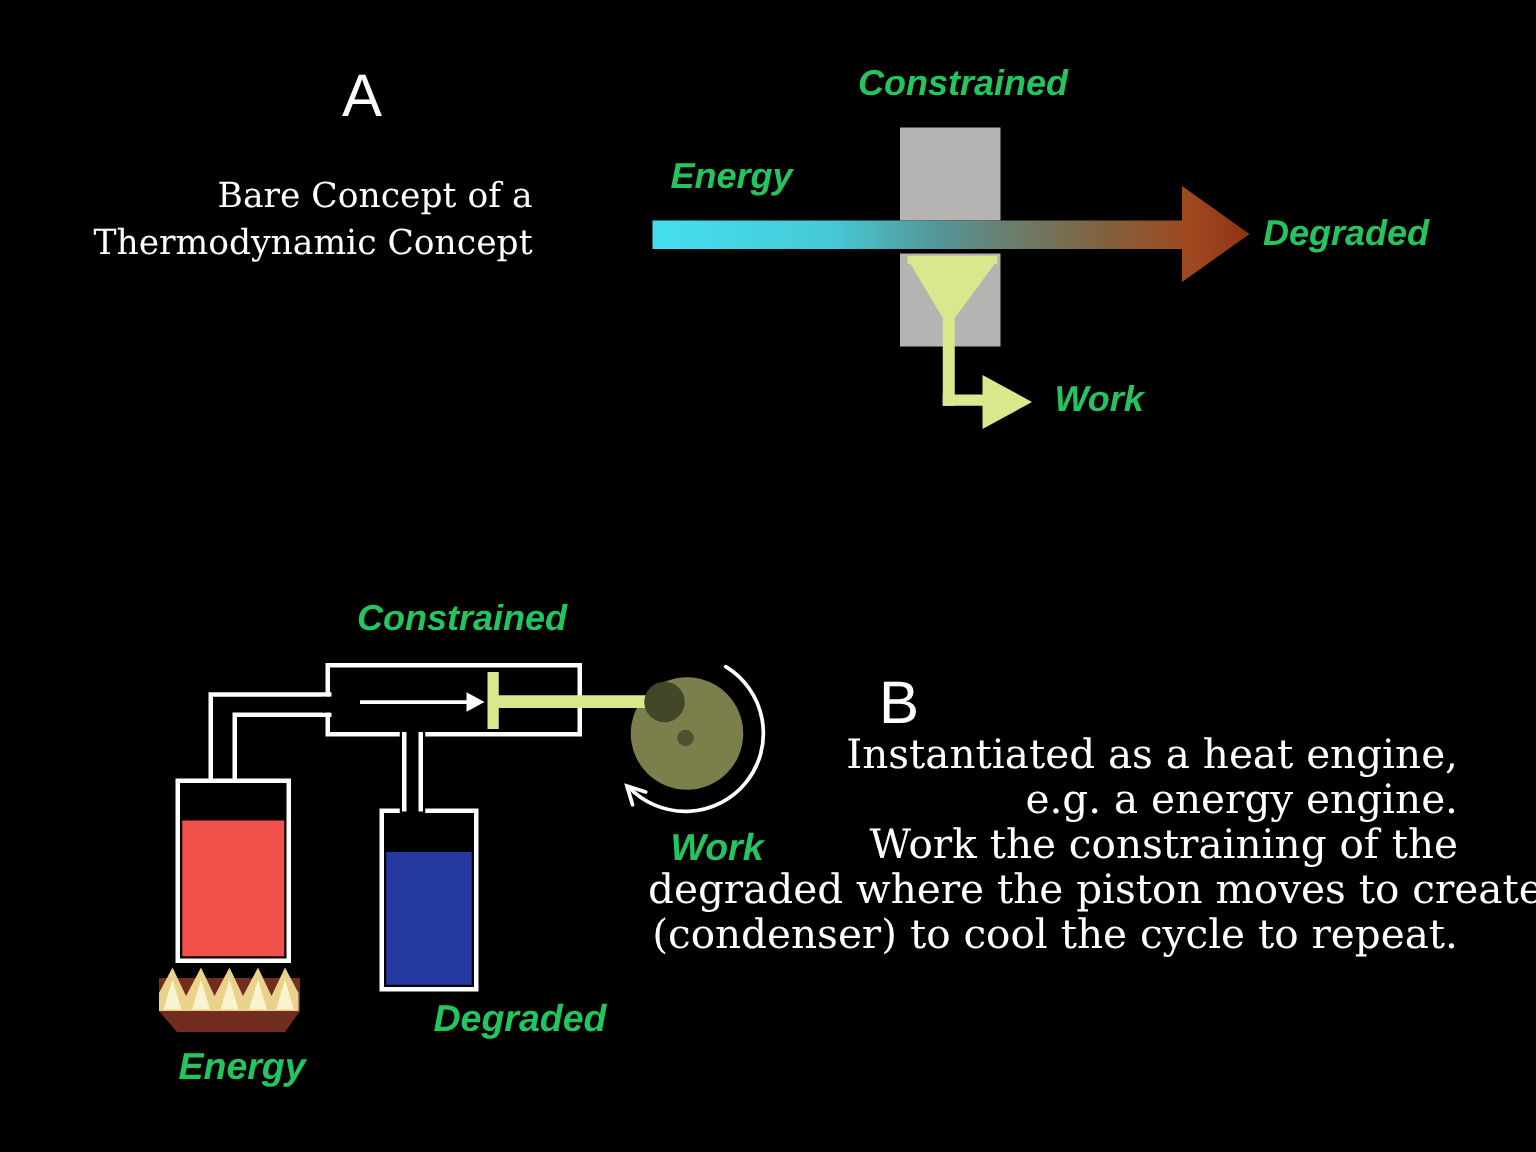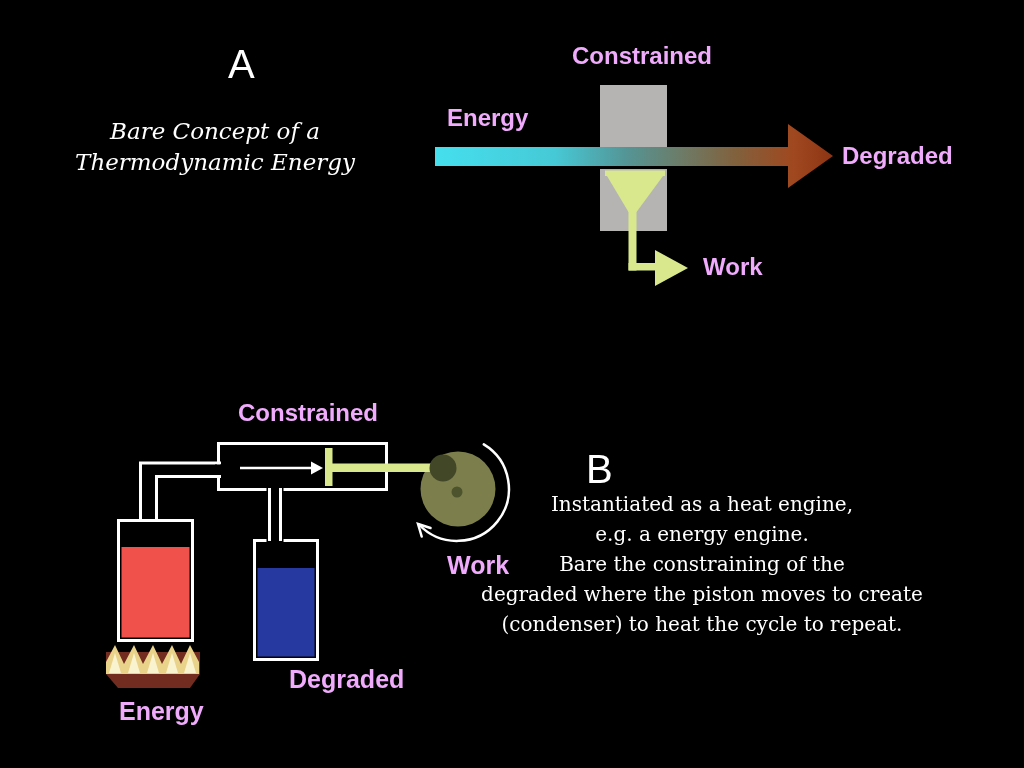--- a/index.html
+++ b/index.html
@@ -1,25 +1,25 @@
 <!DOCTYPE html>
 <html><head>
 <meta charset="utf-8">
 <style>
   html,body{margin:0;padding:0;background:#000;}
   #slide{
     position:relative;width:1024px;height:768px;background:#000;overflow:hidden;
     font-family:"Liberation Sans",sans-serif;color:#fff;
   }
   .abs{position:absolute;}
-  .lbl{font-family:"Liberation Sans",sans-serif;font-weight:600;font-size:24px;color:#f0abfc;white-space:nowrap;}
+  .lbl{font-family:"Liberation Sans",sans-serif;font-weight:600;font-size:24px;color:#22c55e;white-space:nowrap;font-style:italic;}
   .bigletter{font-family:"Liberation Sans",sans-serif;font-weight:400;font-size:40px;color:#fff;}
   .serif{font-family:"DejaVu Serif","Liberation Serif",serif;color:#fff;}
-  .title{font-size:23px;line-height:31px;text-align:center;white-space:nowrap;font-style:italic;}
-  .caption{font-size:20px;line-height:30px;text-align:center;white-space:nowrap;}
+  .title{font-size:23px;line-height:31px;text-align:right;white-space:nowrap;}
+  .caption{font-size:27px;line-height:30px;text-align:right;white-space:nowrap;}
   svg{position:absolute;left:0;top:0;}
 </style>
 </head>
 <body>
 
 <div id="slide">
 
   <svg width="1024" height="768" viewBox="0 0 1024 768">
     <defs>
       <linearGradient id="barGrad" gradientUnits="userSpaceOnUse" x1="435" y1="0" x2="833" y2="0">
@@ -97,37 +97,37 @@
         <polygon points="166,673 172,653 178,673"></polygon>
         <polygon points="184,673 190,653 196,673"></polygon>
       </g>
     </g>
   </svg>
 
   <div class="abs bigletter" style="left:228px;top:42px;">A</div>
 
   <div class="abs serif title" style="right:669px;top:116px;">
     <div>Bare Concept of a</div>
-    <div>Thermodynamic Energy</div>
+    <div>Thermodynamic Concept</div>
   </div>
 
   <div class="abs lbl" style="left:447px;top:104px;">Energy</div>
   <div class="abs lbl" style="left:572px;top:42px;">Constrained</div>
   <div class="abs lbl" style="left:842px;top:142px;">Degraded</div>
   <div class="abs lbl" style="left:703px;top:253px;">Work</div>
 
   <div class="abs lbl" style="left:238px;top:399px;">Constrained</div>
 
   <div class="abs bigletter" style="left:586px;top:447px;">B</div>
 
   <div class="abs serif caption" style="right:52px;top:489px;width:540px;">
     <div>Instantiated as a heat engine,</div>
     <div>e.g. a energy engine.</div>
-    <div>Bare the constraining of the</div>
+    <div>Work the constraining of the</div>
     <div>degraded where the piston moves to create</div>
-    <div>(condenser) to heat the cycle to repeat.</div>
+    <div>(condenser) to cool the cycle to repeat.</div>
   </div>
 
   <div class="abs lbl" style="left:447px;top:551px;font-size:25px;">Work</div>
   <div class="abs lbl" style="left:289px;top:665px;font-size:25px;">Degraded</div>
   <div class="abs lbl" style="left:119px;top:697px;font-size:25px;">Energy</div>
 
 </div>
 
 </body></html>

